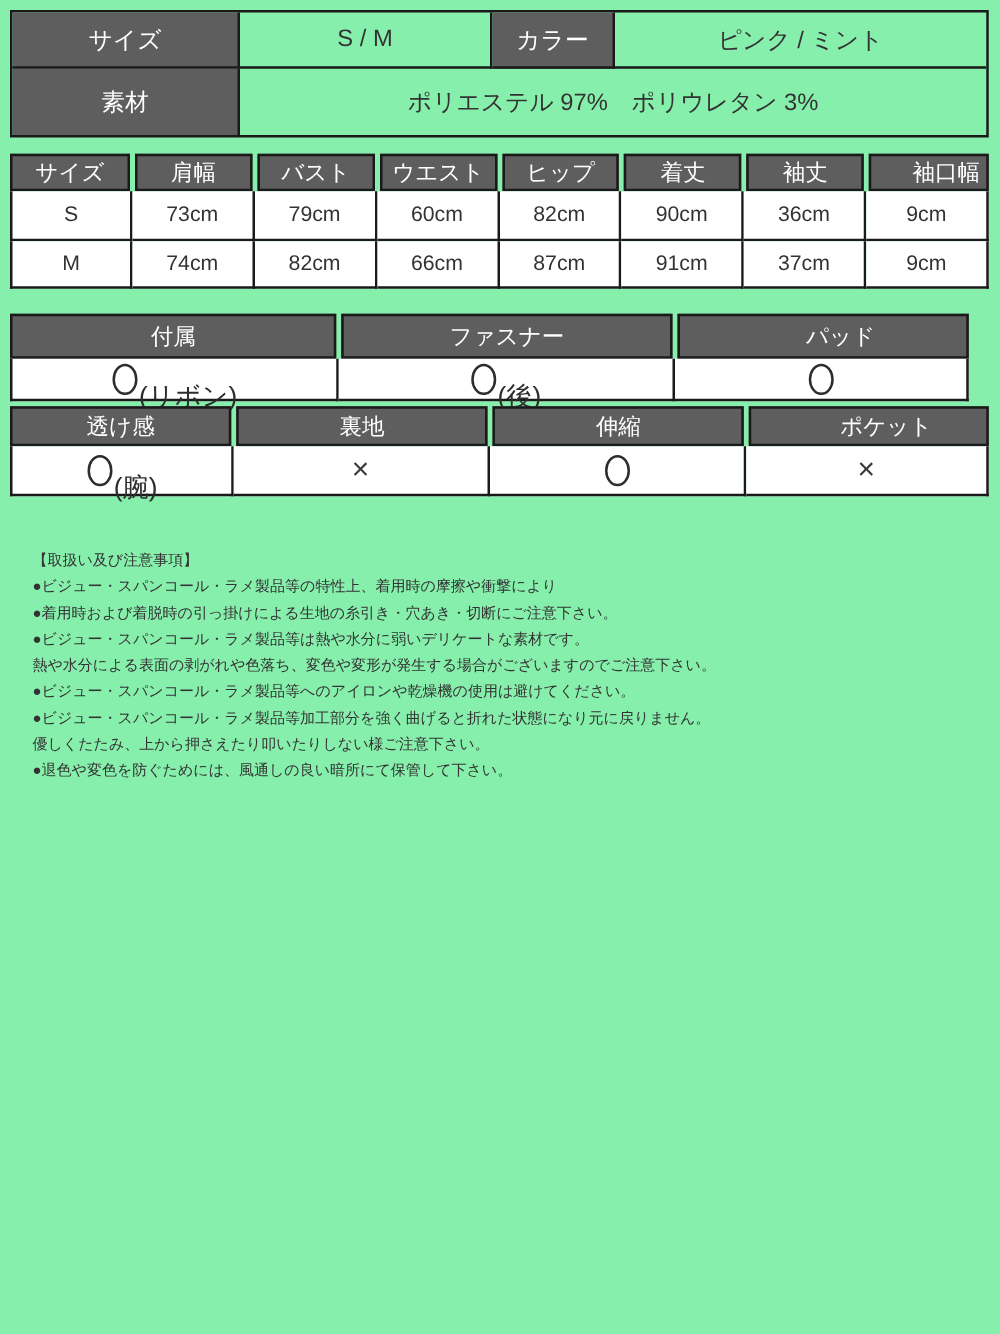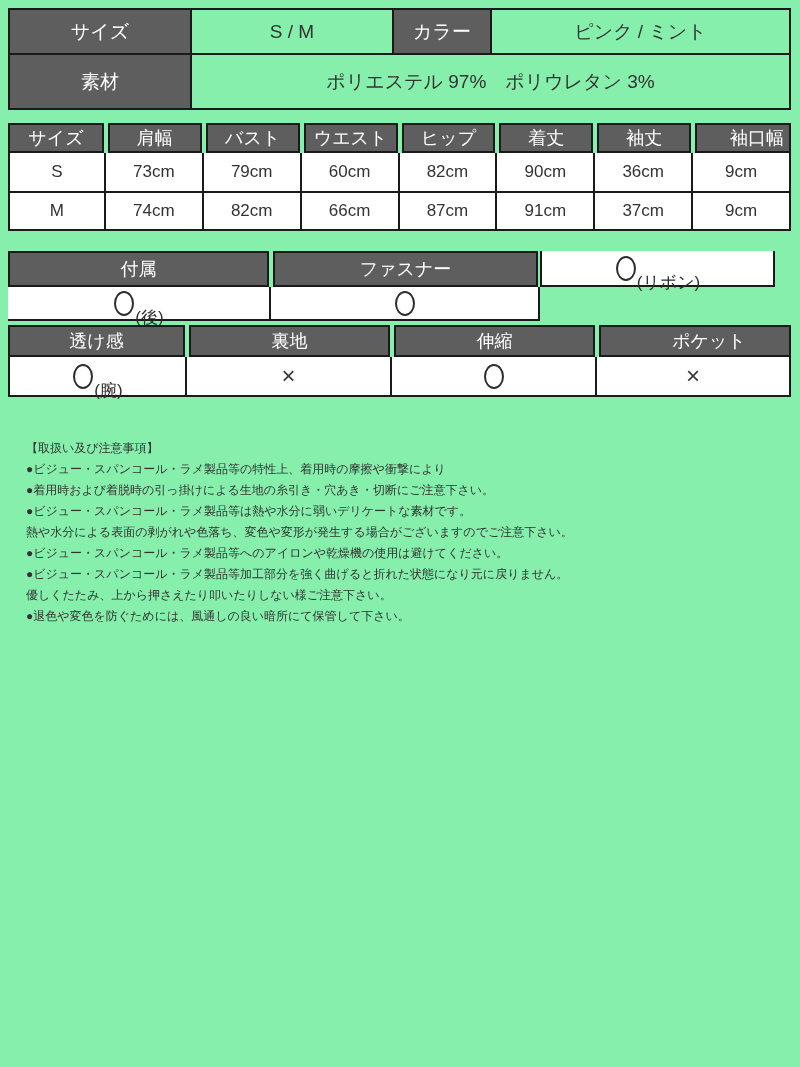--- a/index.html
+++ b/index.html
@@ -50,21 +50,21 @@
         grid-template-rows: 36px 34px; font-size: 18px; }
 
   .t4 { left: 8px; top: 325px; width: 783px;
         grid-template-columns: 179px 205px 205px 1fr;
         grid-template-rows: 32px 40px; font-size: 18px; }
 
   
   .circ { display: inline-block; width: 20px; height: 25px;
           border: 2px solid #2d2d2d; border-radius: 50%;
           vertical-align: middle; margin: 0 1px; }
-  .mnote { font-size: 17px; color: #2d2d2d; vertical-align: middle; margin-top: 28px; }
+  .mnote { font-size: 21px; color: #2d2d2d; vertical-align: middle; margin-top: 28px; }
   .cross { font-size: 24px; color: #3a3a3a; line-height: 1; }
 
   
   .notes { position: absolute; left: 26px; top: 438px; width: 766px;
            font-size: 12px; line-height: 21px; color: #333333; }
   .notes div { white-space: nowrap; }
 </style>
 </head>
 <body>
 
@@ -104,20 +104,21 @@
     <div class="bcell">66cm</div>
     <div class="bcell">87cm</div>
     <div class="bcell">91cm</div>
     <div class="bcell">37cm</div>
     <div class="bcell">9cm</div>
   </div>
 
   <div class="tbl t3">
     <div class="ghead first">付属</div>
     <div class="ghead">ファスナー</div>
+    <div class="ghead last">パッド</div>
 
     <div class="bcell colfirst">
       <span class="circ"></span>
         <span class="mnote">(リボン)</span>
     </div>
     <div class="bcell">
       <span class="circ"></span>
         <span class="mnote">(後)</span>
     </div>
     <div class="bcell">

